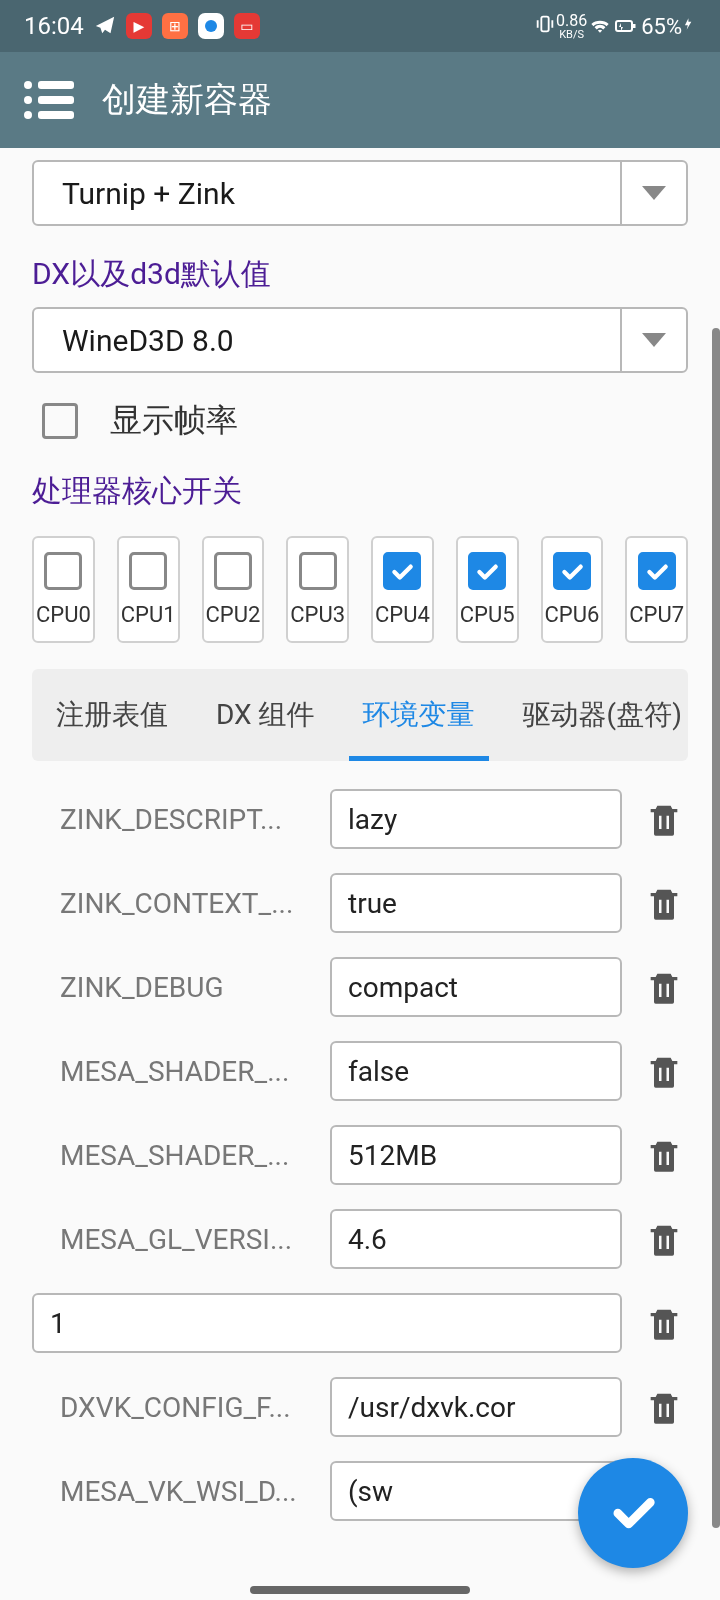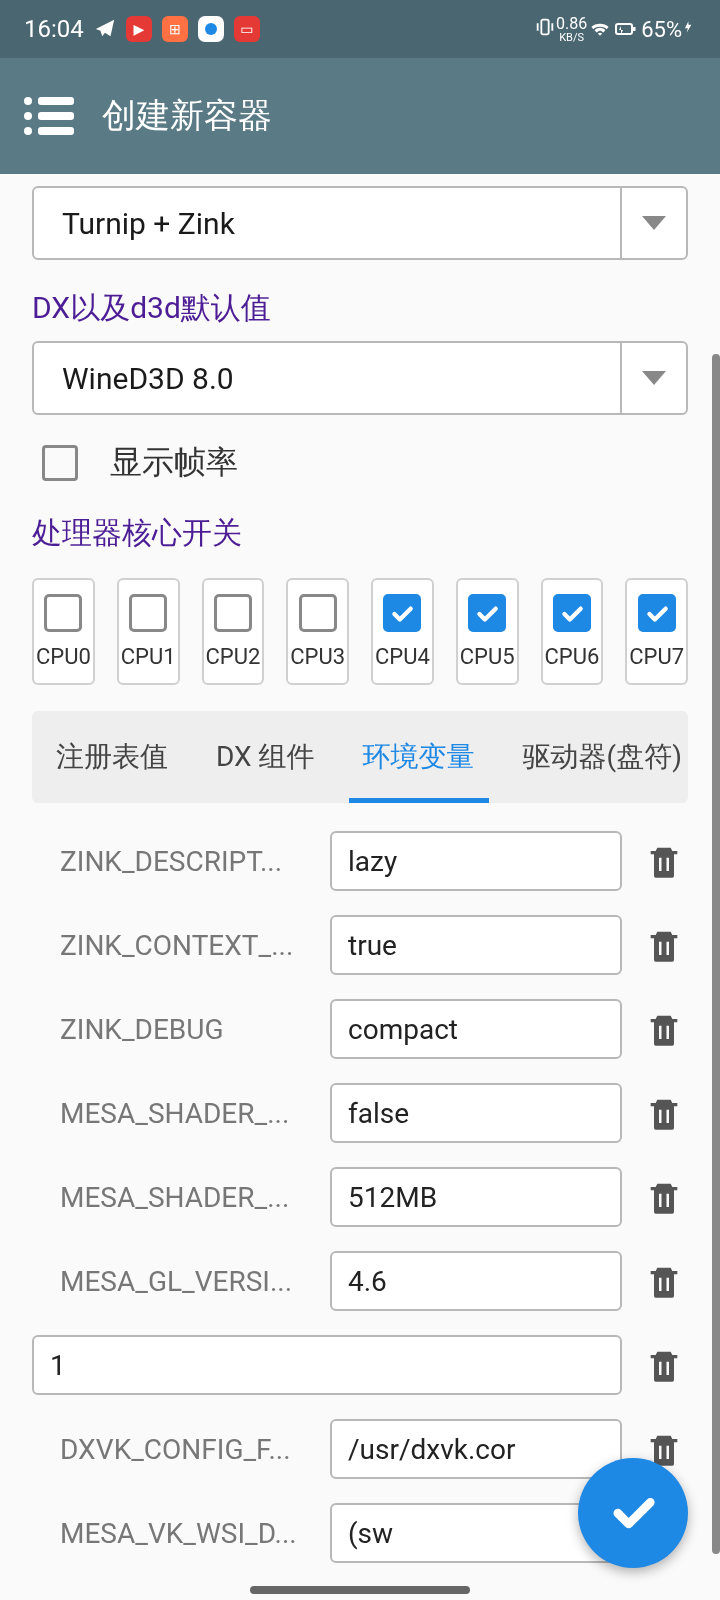--- a/index.html
+++ b/index.html
@@ -1,35 +1,35 @@
 <!DOCTYPE html>
 <html><head>
 <meta charset="utf-8">
 <style>
   * { box-sizing: border-box; margin: 0; padding: 0; font-family: -apple-system, BlinkMacSystemFont, "Segoe UI", Roboto, sans-serif; }
   body { width: 720px; height: 1600px; background: #fafafa; position: relative; overflow: hidden; }
   
-  .status-bar { height: 58px; background: #4a6670; color: white; display: flex; align-items: center; justify-content: space-between; padding: 0 24px; font-size: 24px; }
+  .status-bar { height: 52px; background: #4a6670; color: white; display: flex; align-items: center; justify-content: space-between; padding: 0 24px; font-size: 24px; }
   .status-left { display: flex; align-items: center; gap: 10px; }
   .status-right { display: flex; align-items: center; font-size: 22px; }
   .status-icon { width: 22px; height: 22px; display: inline-flex; align-items: center; justify-content: center; }
   .status-app-icon { width: 26px; height: 26px; border-radius: 6px; display: inline-flex; align-items: center; justify-content: center; font-size: 14px; }
   .kbs { font-size: 14px; line-height: 1; display: flex; flex-direction: column; align-items: center; }
   .kbs-val { font-size: 16px; }
   
-  .header { height: 116px; background: #5a7a85; color: white; display: flex; align-items: center; padding: 0 24px; gap: 28px; }
+  .header { height: 96px; background: #5a7a85; color: white; display: flex; align-items: center; padding: 0 24px; gap: 28px; }
   .menu-icon { display: flex; flex-direction: column; gap: 7px; cursor: pointer; }
   .menu-line { display: flex; align-items: center; gap: 6px; }
   .menu-dot { width: 8px; height: 8px; background: white; border-radius: 50%; }
   .menu-bar { width: 36px; height: 8px; background: white; border-radius: 3px; }
   .header-title { font-size: 34px; font-weight: 400; }
   
   .content { padding: 0 32px; overflow-y: auto; height: calc(1600px - 62px - 96px); position: relative; }
   
-  .select-box { border: 2px solid #b8b8b8; border-radius: 6px; display: flex; align-items: center; height: 74px; margin-top: 12px; background: white; cursor: pointer; }
+  .select-box { border: 2px solid #b8b8b8; border-radius: 6px; display: flex; align-items: center; height: 66px; margin-top: 12px; background: white; cursor: pointer; }
   .select-value { flex: 1; padding: 0 28px; font-size: 30px; color: #1a1a1a; }
   .select-arrow { width: 66px; height: 100%; border-left: 2px solid #b8b8b8; display: flex; align-items: center; justify-content: center; }
   .triangle-down { width: 0; height: 0; border-left: 12px solid transparent; border-right: 12px solid transparent; border-top: 14px solid #888; }
   
   .section-label { font-size: 30px; color: #4c1d95; margin-top: 28px; }
   
   .checkbox-row { display: flex; align-items: center; gap: 32px; margin-top: 26px; padding-left: 10px; }
   .checkbox { width: 36px; height: 36px; border: 3px solid #888; border-radius: 4px; cursor: pointer; }
   .checkbox-label { font-size: 32px; color: #333; }
   

